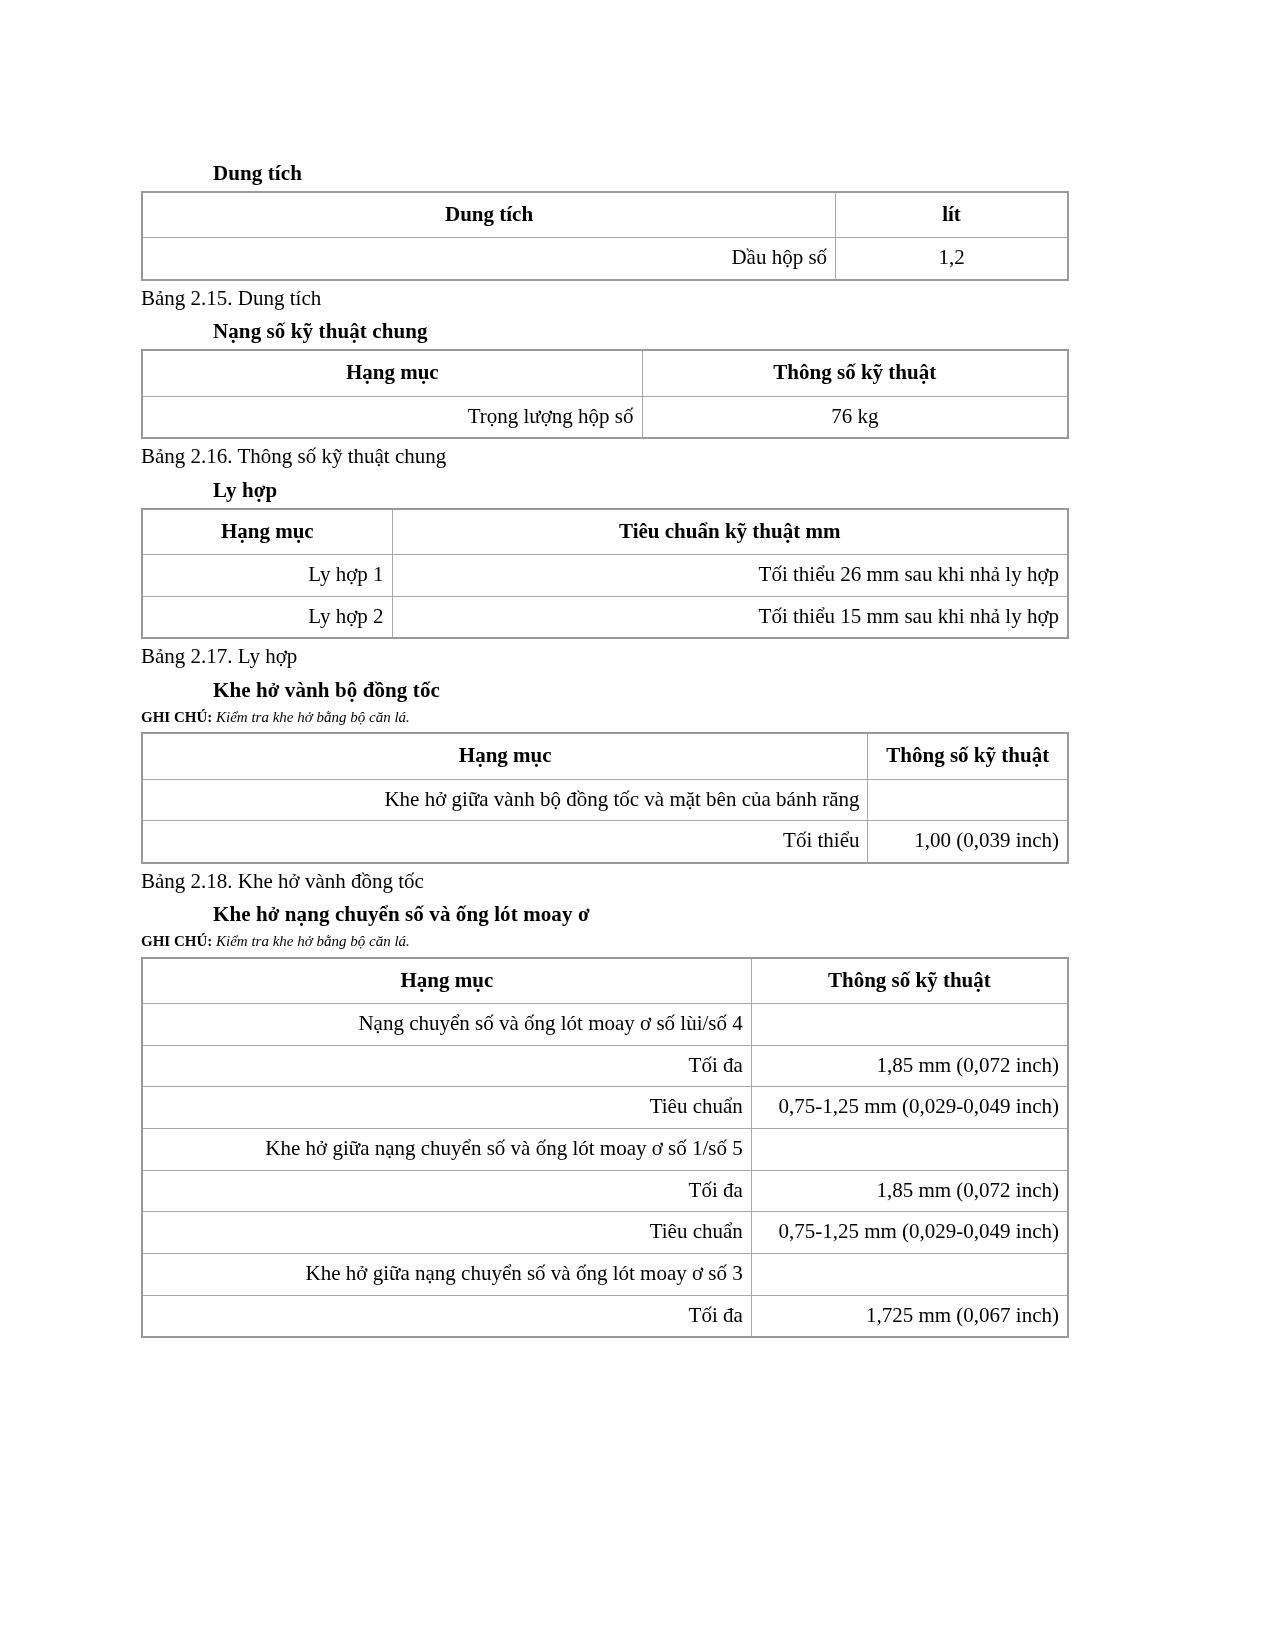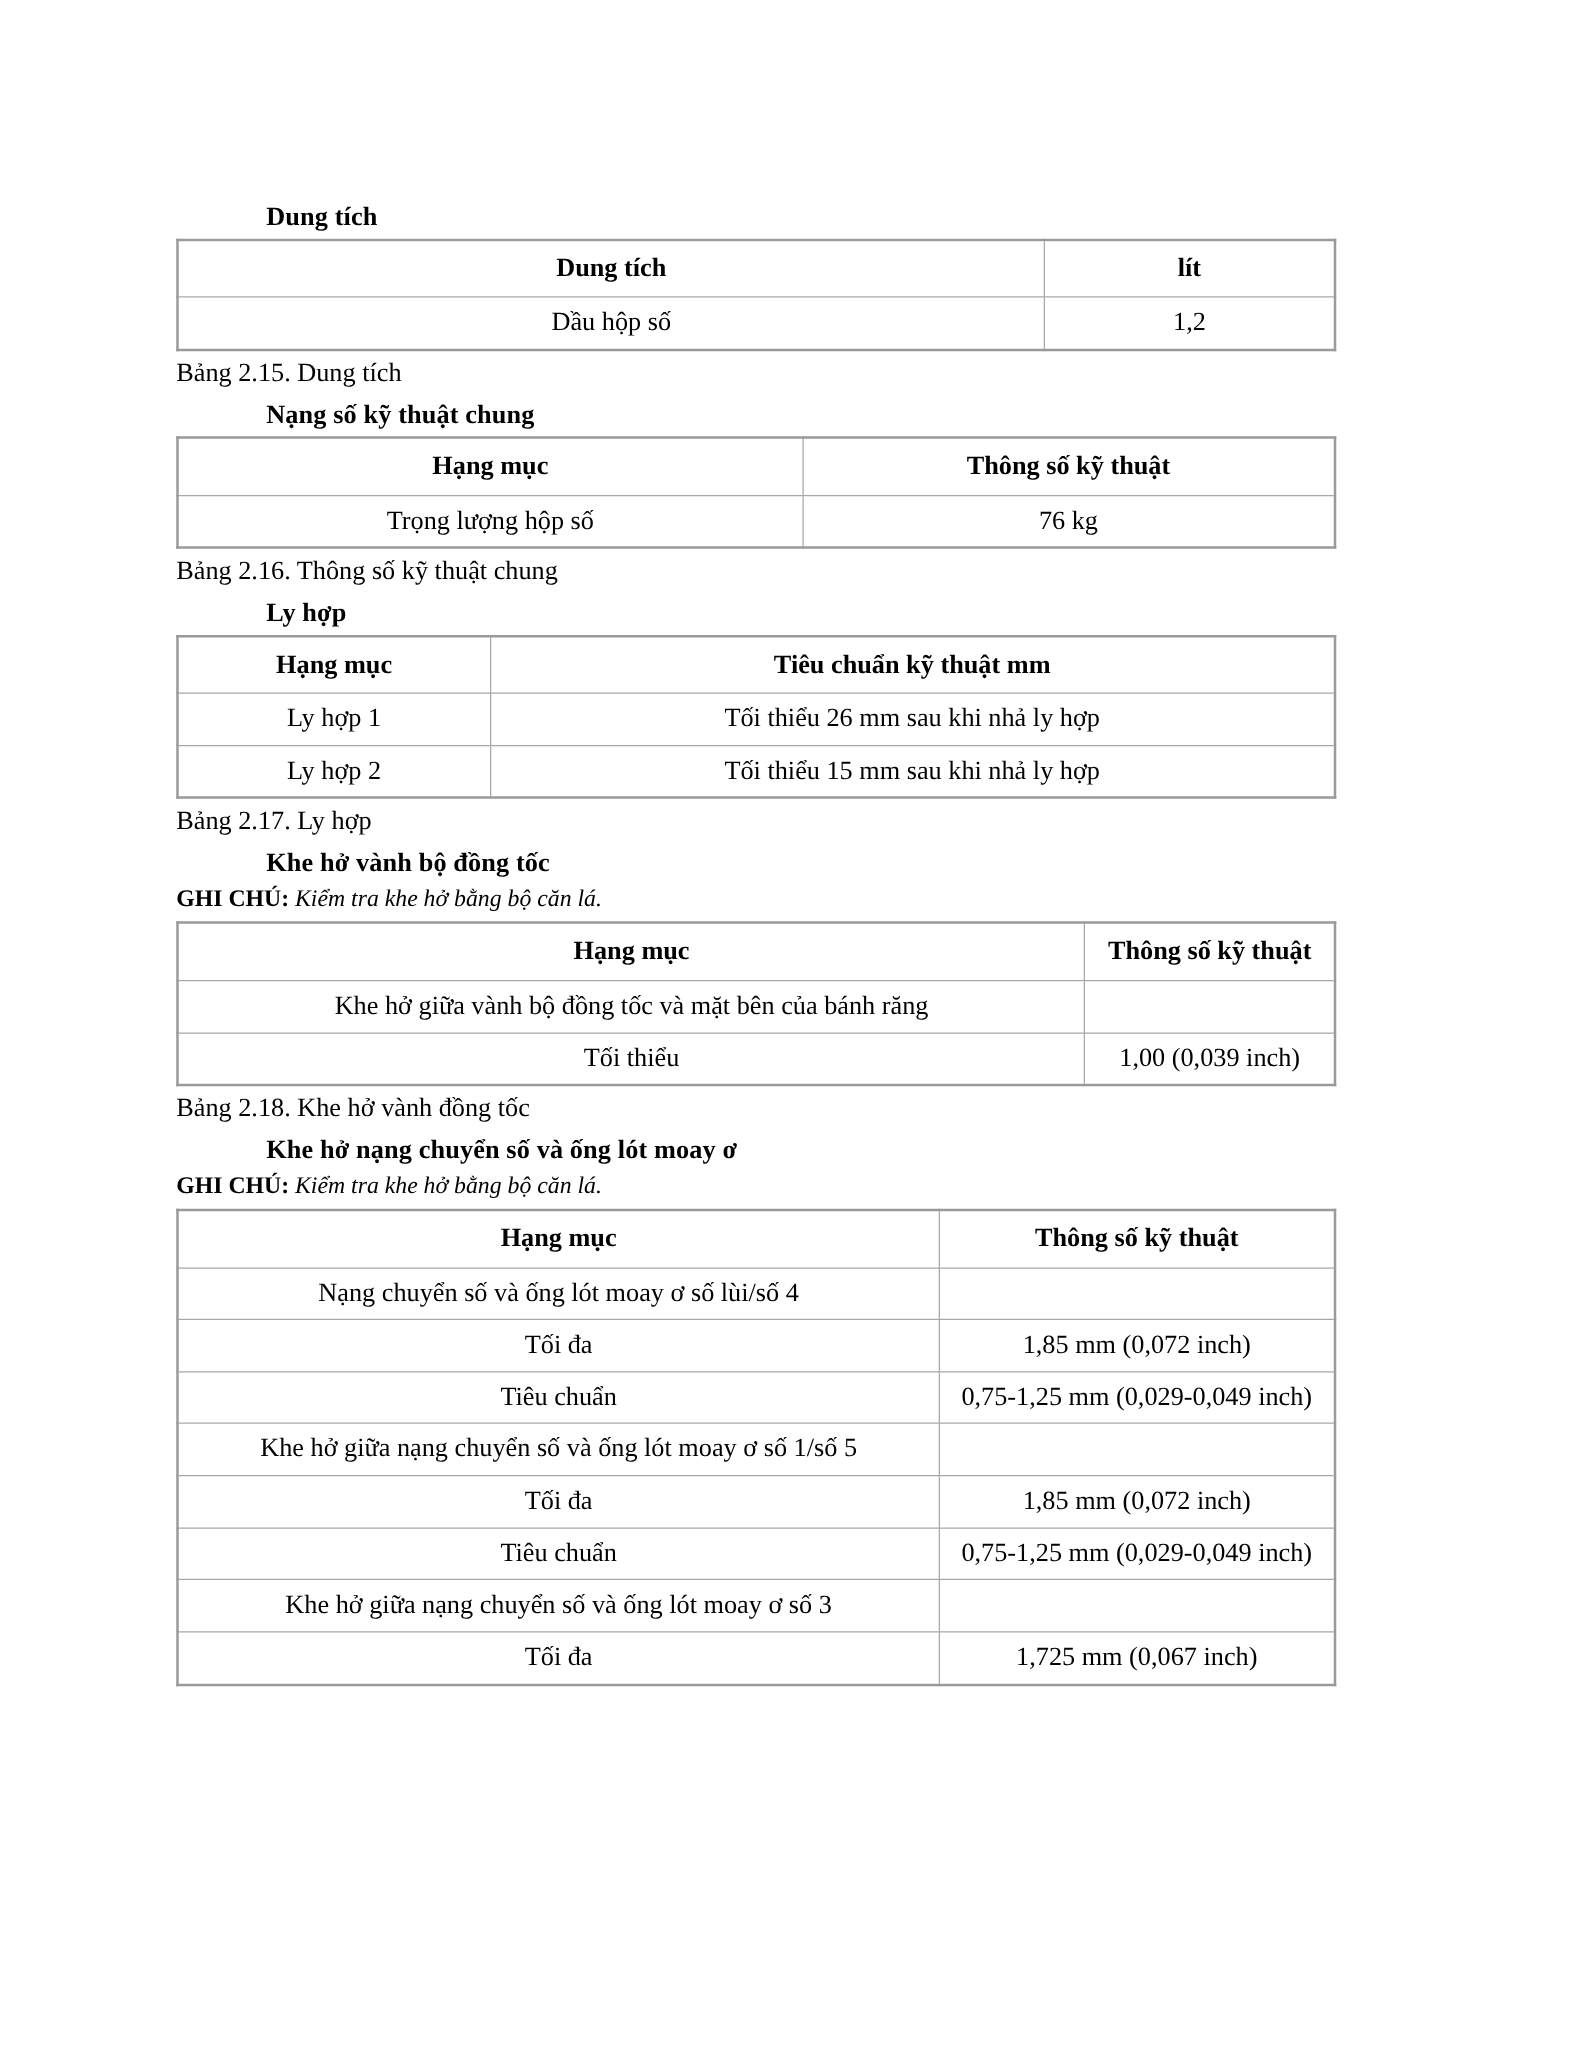--- a/index.html
+++ b/index.html
@@ -32,21 +32,21 @@
   .section-heading {
     font-weight: bold;
     font-size: 21px;
     line-height: 1.28;
     margin: 0 0 4px 72px;
     letter-spacing: 0.1px;
   }
 
   
   .note-line {
-    font-size: 19px;
+    font-size: 15px;
     line-height: 1.3;
     margin: 2px 0 5px 0;
   }
   .note-label {
     font-weight: bold;
   }
   .note-text {
     font-style: italic;
   }
 
@@ -79,21 +79,21 @@
     font-weight: bold;
     text-align: center;
     padding-top: 9px;
     padding-bottom: 10px;
   }
   td.center {
     text-align: center;
     font-family: Liberation Serif, serif;
   }
   td.left {
-    text-align: center;
+    text-align: right;
   }
   td.empty-cell {
     text-align: left;
   }
 
   
   .page-number {
     position: absolute;
     right: 115px;
     top: 1524px;

